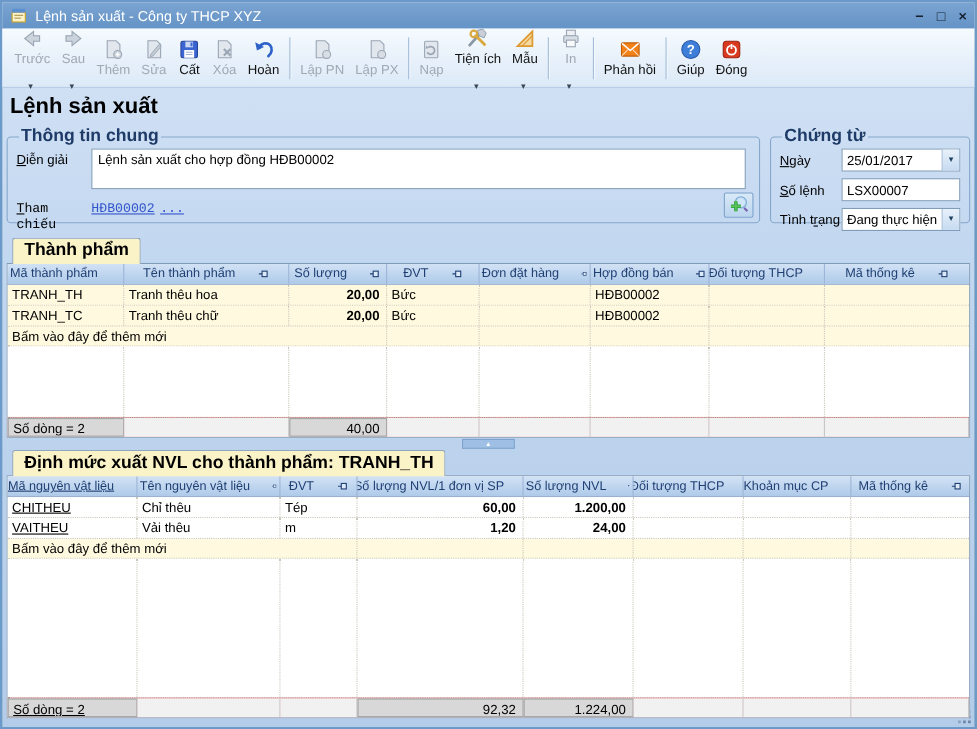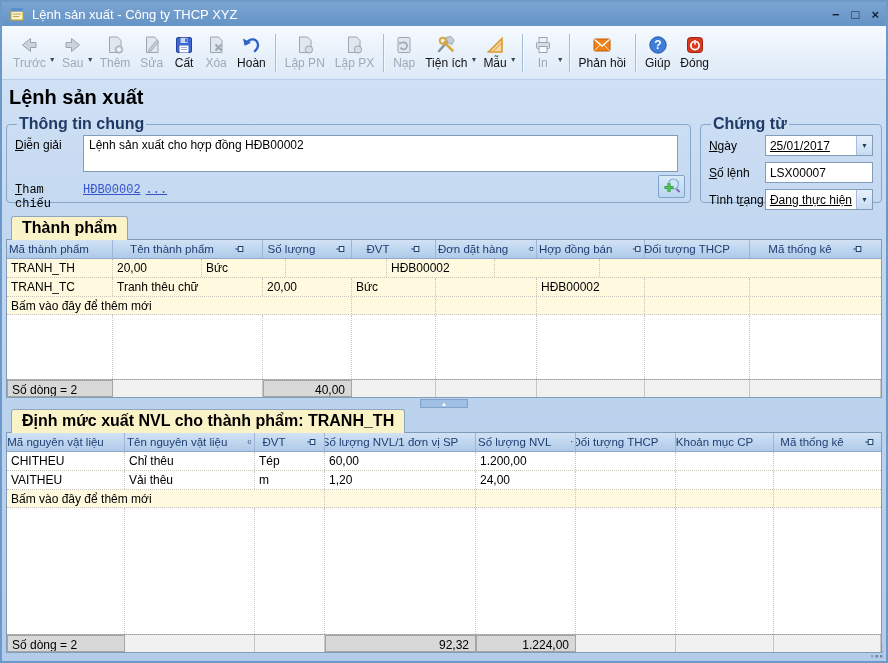--- a/index.html
+++ b/index.html
@@ -12,21 +12,21 @@
   }
   
   .titlebar{height:24px;display:flex;align-items:center;gap:7px;padding:0 7px;
     background:linear-gradient(180deg,#7BA4D1,#6493C6);color:#fff;font-size:13px;}
   .title-text{flex:1;white-space:nowrap;overflow:hidden;}
   .win-controls{display:flex;gap:12px;align-items:center;color:#16202e;font-weight:bold;font-size:13px;}
   .wc{cursor:default;line-height:1;}
   
   .toolbar{height:54px;display:flex;align-items:center;padding:1px 6px;
     background:linear-gradient(180deg,#F5FAFE,#DCE9F7);border-bottom:1px solid #B9CEE6;}
-  .tb-group{display:flex;align-items:center;}
+  .tb-group{display:flex;align-items:center;flex-direction:column;}
   .tb-btn{display:flex;flex-direction:column;align-items:center;justify-content:center;
     padding:2px 5px;gap:1px;font-size:12px;border-radius:3px;}
   .tb-btn .lbl{white-space:nowrap;line-height:1.15;}
   .tb-btn.enabled .lbl{color:#121212;}
   .tb-btn.disabled .lbl{color:#9FA9B4;}
   .tb-caret{font-size:7px;color:#3a4754;margin:14px 1px 0 -2px;}
   .tb-sep{width:1px;height:38px;background:#A4BDD9;margin:0 4px;box-shadow:1px 0 0 #F3F8FD;}
   .ic{width:22px;height:22px;display:block;}
   
   .content{position:relative;padding:2px 3px 0 3px;height:584px;}
@@ -43,59 +43,59 @@
     font-size:12px;padding:2px 5px;overflow:hidden;}
   .ref-row{margin-top:8px;font-family:Liberation Mono, monospace;}
   .reflink{color:#3355CC;font-size:12px;text-decoration:underline;padding-top:3px;cursor:pointer;}
   .reflink.more{margin-left:5px;}
   .plus-btn{position:absolute;right:5px;bottom:4px;width:27px;height:23px;
     border:1px solid #7FA3CC;background:linear-gradient(180deg,#D9E9F8,#BBD5EE);
     border-radius:2px;display:flex;align-items:center;justify-content:center;cursor:pointer;}
   .doc .frow{margin-bottom:6px;align-items:center;}
   .doc .flabel{width:56px;padding-top:0;}
   .combo{flex:1;display:flex;border:1px solid #7F9DB9;background:#fff;height:21px;align-items:stretch;}
-  .combo .cval{flex:1;font-size:12px;padding:3px 4px 0 4px;white-space:nowrap;overflow:hidden;text-decoration:underline;}
+  .combo .cval{flex:1;font-size:12px;padding:3px 4px 0 4px;white-space:nowrap;overflow:hidden;}
   .combo .carrow{width:16px;background:linear-gradient(180deg,#E8F1FB,#C6DBF1);
     border-left:1px solid #A5BDDA;display:flex;align-items:center;justify-content:center;
     font-size:7px;color:#20405f;}
   .textbox{flex:1;border:1px solid #7F9DB9;background:#fff;height:21px;font-size:12px;padding:3px 4px 16px 4px;}
   
   .tab{display:inline-block;position:relative;z-index:2;margin-left:6px;margin-bottom:-1px;
     background:#FBF3C8;border:1px solid #90A5C0;border-bottom:none;border-radius:3px 3px 0 0;
     padding:2px 10px 3px 10px;font-size:16px;font-weight:bold;color:#000;cursor:default;}
   
   .grid{border:1px solid #7F9DB9;background:#fff;margin:0 1px;position:relative;z-index:1;}
   .ghead{display:flex;height:19px;background:linear-gradient(180deg,#D2E2F5,#AECAE9);
     border-bottom:1px solid #8FA9CB;}
   .gh{display:flex;align-items:center;justify-content:center;gap:20px;font-size:11.5px;
     color:#1F3F73;border-right:1px solid #9DB5D6;overflow:hidden;white-space:nowrap;padding:0 2px;}
   .gh:last-child{border-right:none;}
   .grow{display:flex;height:19px;border-bottom:1px dotted #C9C5B9;background:#fff;}
   .grow.cream{background:#FFFADF;}
   .grow.addrow{height:18px;}
   .gc{font-size:12px;color:#000;padding:2px 4px 0 4px;border-right:1px dotted #C9C5B9;
     overflow:hidden;white-space:nowrap;}
-  .gc.num{text-align:left;padding-right:6px;}
+  .gc.num{text-align:right;padding-right:6px;font-weight:bold;}
   .gc:last-child{border-right:none;}
   .gfiller{display:flex;background:#fff;}
   .gfiller .gc{padding:0;}
   .t1fill{height:64px;}
   .t2fill{height:126px;}
   .gfoot{display:flex;height:18px;border-top:1px dotted #9a9a9a;background:#fca5a5;}
   .gf{font-size:12px;padding:2px 4px 0 4px;border-right:1px solid #C6C6C6;background:#F1F1F1;
     overflow:hidden;white-space:nowrap;}
   .gf.gray{background:#D8D8D8;border:1px solid #A5A5A5;}
   .gf.num{text-align:right;padding-right:6px;}
   
   .t1c0{width:106px;flex:none;}.t1c1{width:150px;flex:none;}.t1c2{width:89px;flex:none;}
   .t1c3{width:84px;flex:none;}.t1c4{width:101px;flex:none;}.t1c5{width:108px;flex:none;}
   .t1c6{width:105px;flex:none;}.t1c7{flex:1;}
   .t1span{width:256px;flex:none;border-right:none;}
   
-  .t2c0{width:118px;flex:none;}.t2c1{width:130px;flex:none;}.t2c2{width:70px;flex:none;}
+  .t2c0{width:118px;flex:none;text-decoration:underline;}.t2c1{width:130px;flex:none;}.t2c2{width:70px;flex:none;}
   .t2c3{width:151px;flex:none;}.t2c4{width:100px;flex:none;}.t2c5{width:100px;flex:none;}
   .t2c6{width:98px;flex:none;}.t2c7{flex:1;}
   .t2span{width:248px;flex:none;border-right:none;}
   
   .splitter{height:11px;position:relative;}
   .split-btn{position:absolute;left:50%;top:1px;transform:translateX(-50%);
     width:48px;height:9px;background:#9FC0E4;border:1px solid #7FA3CC;
     display:flex;align-items:center;justify-content:center;cursor:pointer;}
   .split-btn span{font-size:6px;color:#fff;line-height:1;}
   
@@ -392,20 +392,21 @@
             <span>Mã thống kê</span>
             <svg width="11" height="10" viewBox="0 0 12 12">
               <path d="M1 6 H4.5" stroke="#1F3F73" stroke-width="1.2"></path>
               <rect x="4.5" y="3" width="5.5" height="6" fill="#DCE9F8" stroke="#1F3F73" stroke-width="1.2"></rect>
             </svg>
           </div>
       </div>
 
       <div class="grow cream">
         <div class="gc t1c0">TRANH_TH</div>
+        <div class="gc t1c1">Tranh thêu hoa</div>
         <div class="gc t1c2 num">20,00</div>
         <div class="gc t1c3">Bức</div>
         <div class="gc t1c4"></div>
         <div class="gc t1c5">HĐB00002</div>
         <div class="gc t1c6"></div>
         <div class="gc t1c7"></div>
       </div>
       <div class="grow cream">
         <div class="gc t1c0">TRANH_TC</div>
         <div class="gc t1c1">Tranh thêu chữ</div>

